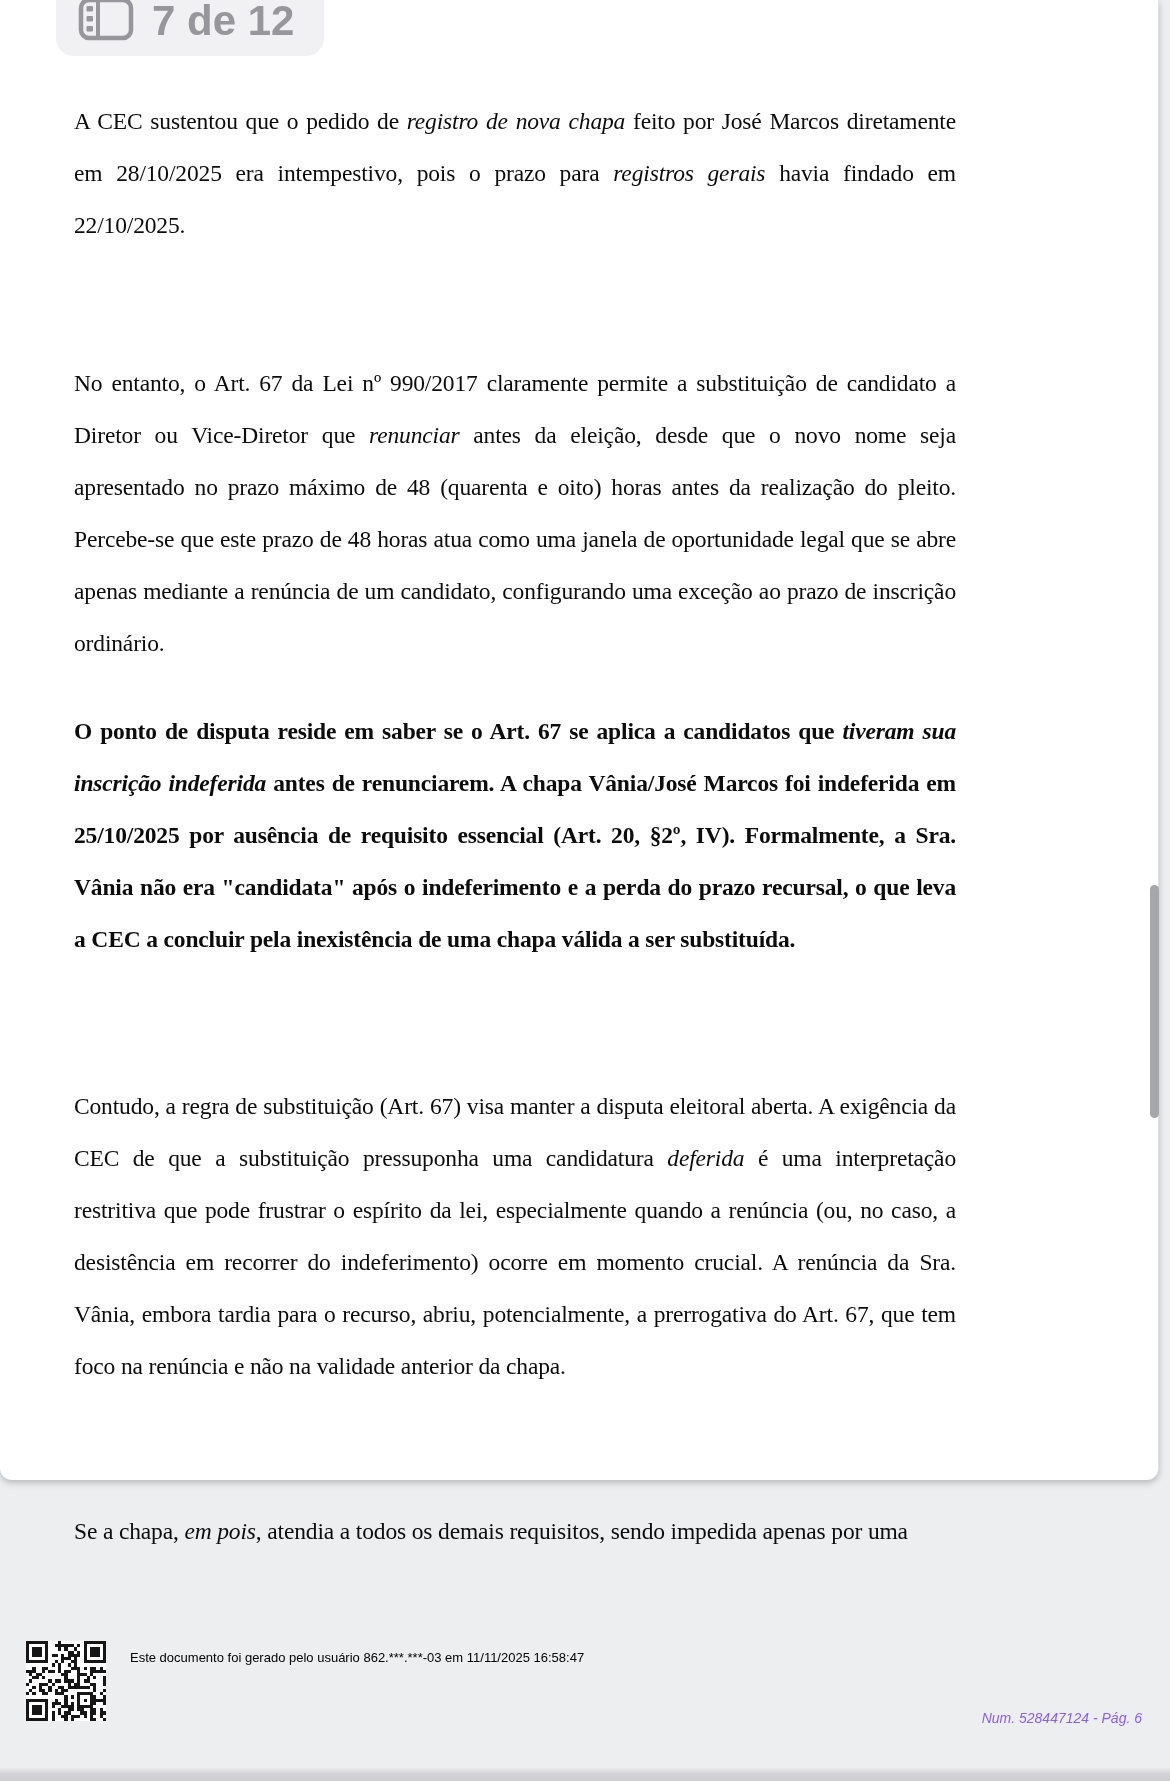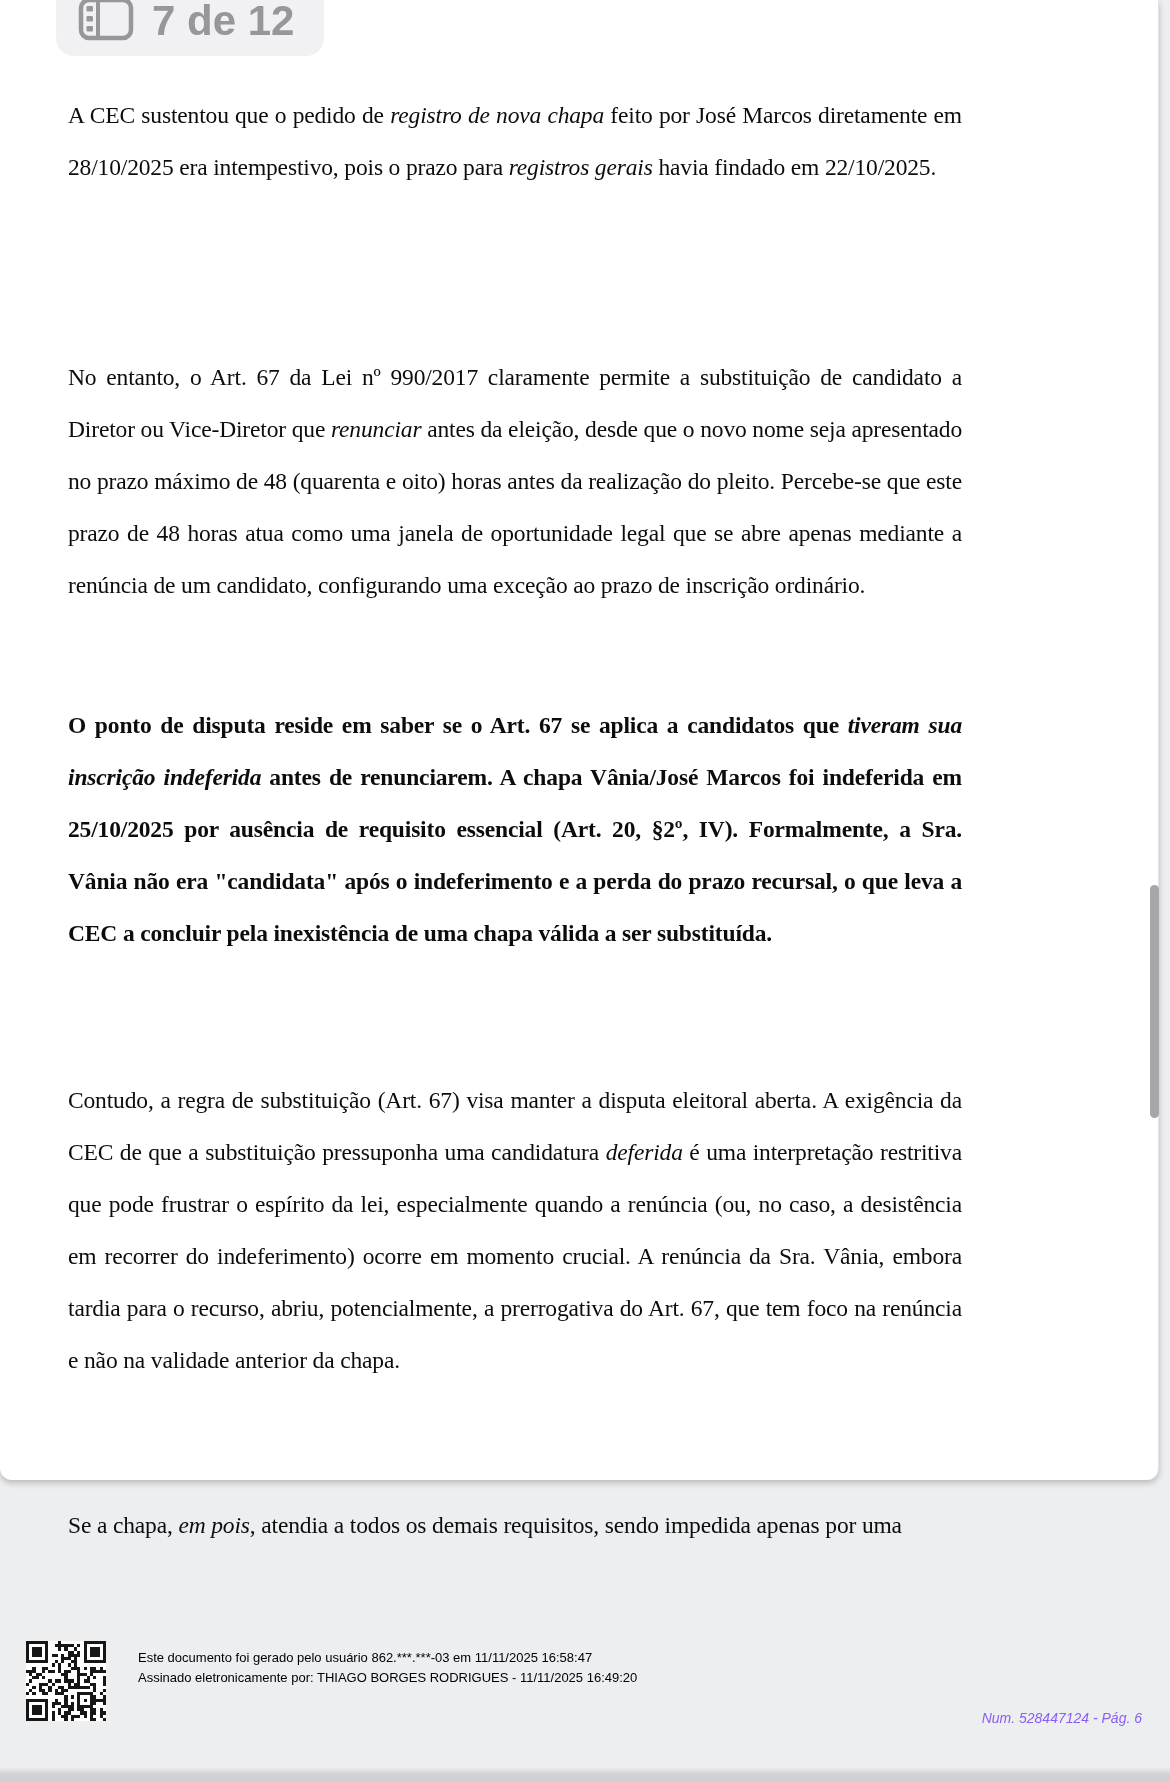--- a/index.html
+++ b/index.html
@@ -33,30 +33,30 @@
     padding-top:4px;
   }
   .pages-icon svg{display:block;}
   
   .doc{
     position:absolute;left:68px;top:0;width:894px;
     font-family:"Liberation Serif",serif;
     font-size:23.5px;line-height:52px;color:#0c0c0c;
     text-align:justify;letter-spacing:-0.15px;
   }
-  .doc p{position:absolute;left:0;right:0;margin:0;}
+  .doc p{position:absolute;left:0;right:0;margin:6px;}
   .p1{top:89px;}
   .p2{top:351px;}
   .p3{top:699px;font-weight:bold;}
   .p4{top:1074px;}
   .p5{top:1499px;}
   
   .sig{
     position:absolute;left:26px;top:1641px;
-    display:flex;gap:32px;align-items:flex-start;
+    display:flex;gap:24px;align-items:flex-start;
   }
   .qr{width:80px;height:80px;}
   .qr svg{display:block;width:80px;height:80px;}
   .sig-lines{
     padding-top:7px;font-size:13px;line-height:19.5px;color:#000;
     white-space:nowrap;
   }
   .pagenum{
     position:absolute;right:16px;top:1710px;
     font-size:14px;color:#8b5cf6;font-style:italic;
@@ -290,21 +290,20 @@
           <rect x="0" y="18" width="7" height="7" fill="#161616"></rect>
           <rect x="1" y="19" width="5" height="5" fill="#ffffff"></rect>
           <rect x="2" y="20" width="3" height="3" fill="#161616"></rect>
           <rect x="16" y="16" width="5" height="5" fill="#161616"></rect>
           <rect x="17" y="17" width="3" height="3" fill="#ffffff"></rect>
           <rect x="18" y="18" width="1" height="1" fill="#161616"></rect>
         </svg>
     </div>
     <div class="sig-lines">
         <div>Este documento foi gerado pelo usuário 862.***.***-03 em 11/11/2025 16:58:47</div>
-        <div>Assinado eletronicamente por: THIAGO BORGES RODRIGUES - 11/11/2025 16:49:20</div>
       </div>
   </div>
 
   <div class="pagenum">Num. 528447124 - Pág. 6</div>
 
 </div>
 
 <div class="thumb"></div>
 <div class="bottom-band"></div>
 

